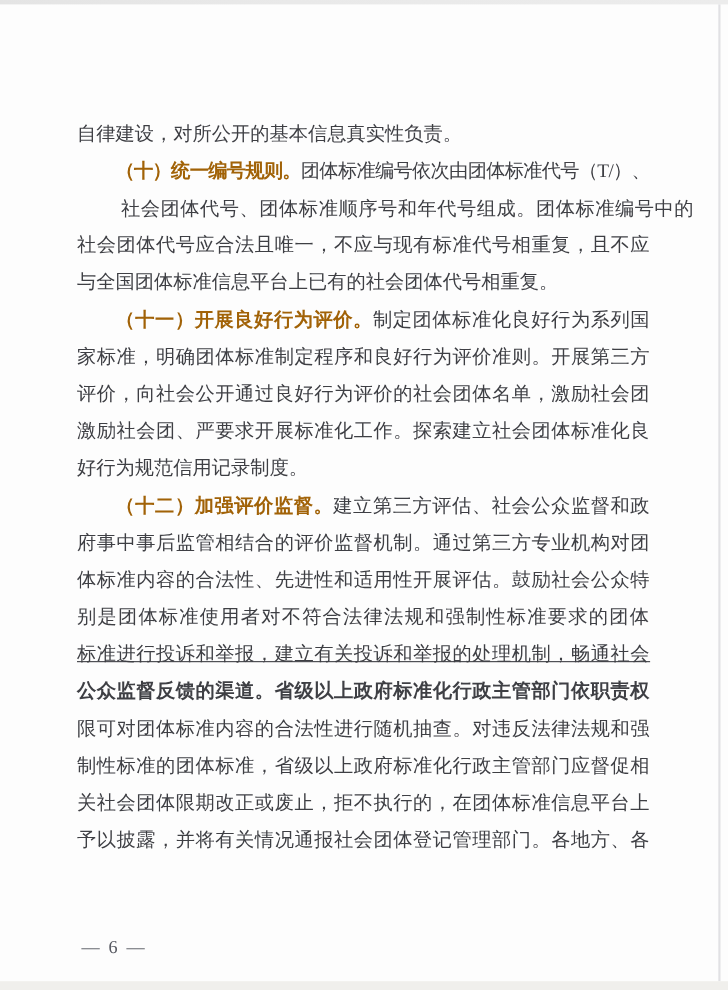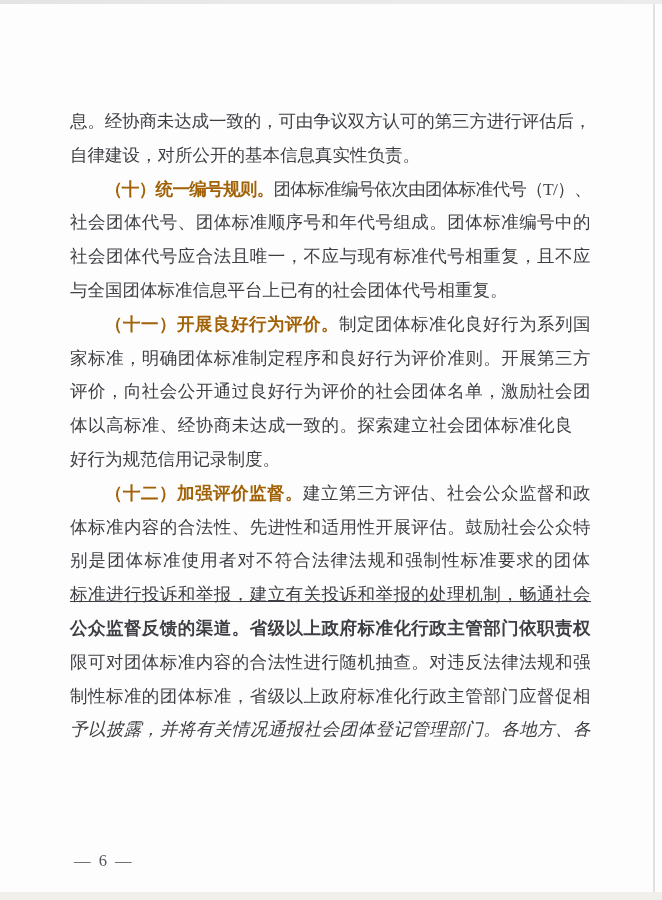--- a/index.html
+++ b/index.html
@@ -68,42 +68,43 @@
 </head>
 <body>
 
 <div class="scan-page">
   <div class="edge-top"></div>
   <div class="edge-right"></div>
   <div class="edge-bottom"></div>
 
   <div class="text-block">
       <div class="paragraph">
-        <div class="line fill"><span class="inner" style="letter-spacing: -0.133px; margin-right: 0.133px;"><span class="seg">息。经协商未达成一致的，可由争议双方认可的第三方进行评估后，</span></span></div>
         <div class="line"><span class="inner"><span class="seg">自律建设，对所公开的基本信息真实性负责。</span></span></div>
       </div>
       <div class="paragraph">
         <div class="line indent fill"><span class="inner" style="letter-spacing: -0.652px; margin-right: 0.652px;"><span class="seg bold">（十）统一编号规则。</span><span class="seg">团体标准编号依次由团体标准代号（T/）、</span></span></div>
-        <div class="line fill"><span class="inner" style="letter-spacing: 0.466px; margin-right: -0.466px;"><span class="seg">社会团体代号、团体标准顺序号和年代号组成。团体标准编号中的</span></span></div>
+        <div class="line fill"><span class="inner" style="letter-spacing: 0.466px; margin-right: -0.466px; margin-left: 40px;"><span class="seg">社会团体代号、团体标准顺序号和年代号组成。团体标准编号中的</span></span></div>
         <div class="line fill"><span class="inner" style="letter-spacing: 0.466px; margin-right: -0.466px;"><span class="seg">社会团体代号应合法且唯一，不应与现有标准代号相重复，且不应</span></span></div>
         <div class="line"><span class="inner"><span class="seg">与全国团体标准信息平台上已有的社会团体代号相重复。</span></span></div>
       </div>
       <div class="paragraph">
         <div class="line indent fill"><span class="inner" style="letter-spacing: 0.5px; margin-right: -0.5px;"><span class="seg bold">（十一）开展良好行为评价。</span><span class="seg">制定团体标准化良好行为系列国</span></span></div>
         <div class="line fill"><span class="inner" style="letter-spacing: 0.466px; margin-right: -0.466px;"><span class="seg">家标准，明确团体标准制定程序和良好行为评价准则。开展第三方</span></span></div>
         <div class="line fill"><span class="inner" style="letter-spacing: 0.466px; margin-right: -0.466px;"><span class="seg">评价，向社会公开通过良好行为评价的社会团体名单，激励社会团</span></span></div>
-        <div class="line fill"><span class="inner" style="letter-spacing: 0.466px; margin-right: -0.466px;"><span class="seg">体以高标准、经协商未达成一致的。探索建立社会团体标准化良</span></span></div>
+        <div class="line fill"><span class="inner" style="letter-spacing: 0.466px; margin-right: -0.466px;"><span class="seg">激励社会团、严要求开展标准化工作。探索建立社会团体标准化良</span></span></div>
         <div class="line"><span class="inner"><span class="seg">好行为规范信用记录制度。</span></span></div>
       </div>
       <div class="paragraph">
         <div class="line indent fill"><span class="inner" style="letter-spacing: 0.5px; margin-right: -0.5px;"><span class="seg bold">（十二）加强评价监督。</span><span class="seg">建立第三方评估、社会公众监督和政</span></span></div>
+        <div class="line fill"><span class="inner" style="letter-spacing: 0.466px; margin-right: -0.466px;"><span class="seg">府事中事后监管相结合的评价监督机制。通过第三方专业机构对团</span></span></div>
         <div class="line fill"><span class="inner" style="letter-spacing: 0.466px; margin-right: -0.466px;"><span class="seg">体标准内容的合法性、先进性和适用性开展评估。鼓励社会公众特</span></span></div>
         <div class="line fill"><span class="inner" style="letter-spacing: 1.107px; margin-right: -1.107px;"><span class="seg">别是团体标准使用者对不符合法律法规和强制性标准要求的团体</span></span></div>
         <div class="line fill"><span class="inner" style="letter-spacing: 0.466px; margin-right: -0.466px; text-decoration: underline;"><span class="seg">标准进行投诉和举报，建立有关投诉和举报的处理机制，畅通社会</span></span></div>
         <div class="line fill"><span class="inner" style="letter-spacing: 0.466px; margin-right: -0.466px; font-weight: bold;"><span class="seg">公众监督反馈的渠道。省级以上政府标准化行政主管部门依职责权</span></span></div>
         <div class="line fill"><span class="inner" style="letter-spacing: 0.466px; margin-right: -0.466px;"><span class="seg">限可对团体标准内容的合法性进行随机抽查。对违反法律法规和强</span></span></div>
         <div class="line fill"><span class="inner" style="letter-spacing: 0.466px; margin-right: -0.466px;"><span class="seg">制性标准的团体标准，省级以上政府标准化行政主管部门应督促相</span></span></div>
-        <div class="line fill"><span class="inner" style="letter-spacing: 0.466px; margin-right: -0.466px; font-style: italic;"><span class="seg">予以披露，并将有关情况通报社会团体登记管理部门。各地方、各</span></span></div>
+        <div class="line fill"><span class="inner" style="letter-spacing: 0.466px; margin-right: -0.466px;"><span class="seg">关社会团体限期改正或废止，拒不执行的，在团体标准信息平台上</span></span></div>
+        <div class="line fill"><span class="inner" style="letter-spacing: 0.466px; margin-right: -0.466px;"><span class="seg">予以披露，并将有关情况通报社会团体登记管理部门。各地方、各</span></span></div>
       </div>
     </div>
 
   <div class="page-footer">— 6 —</div>
 </div>
 
 </body></html>

